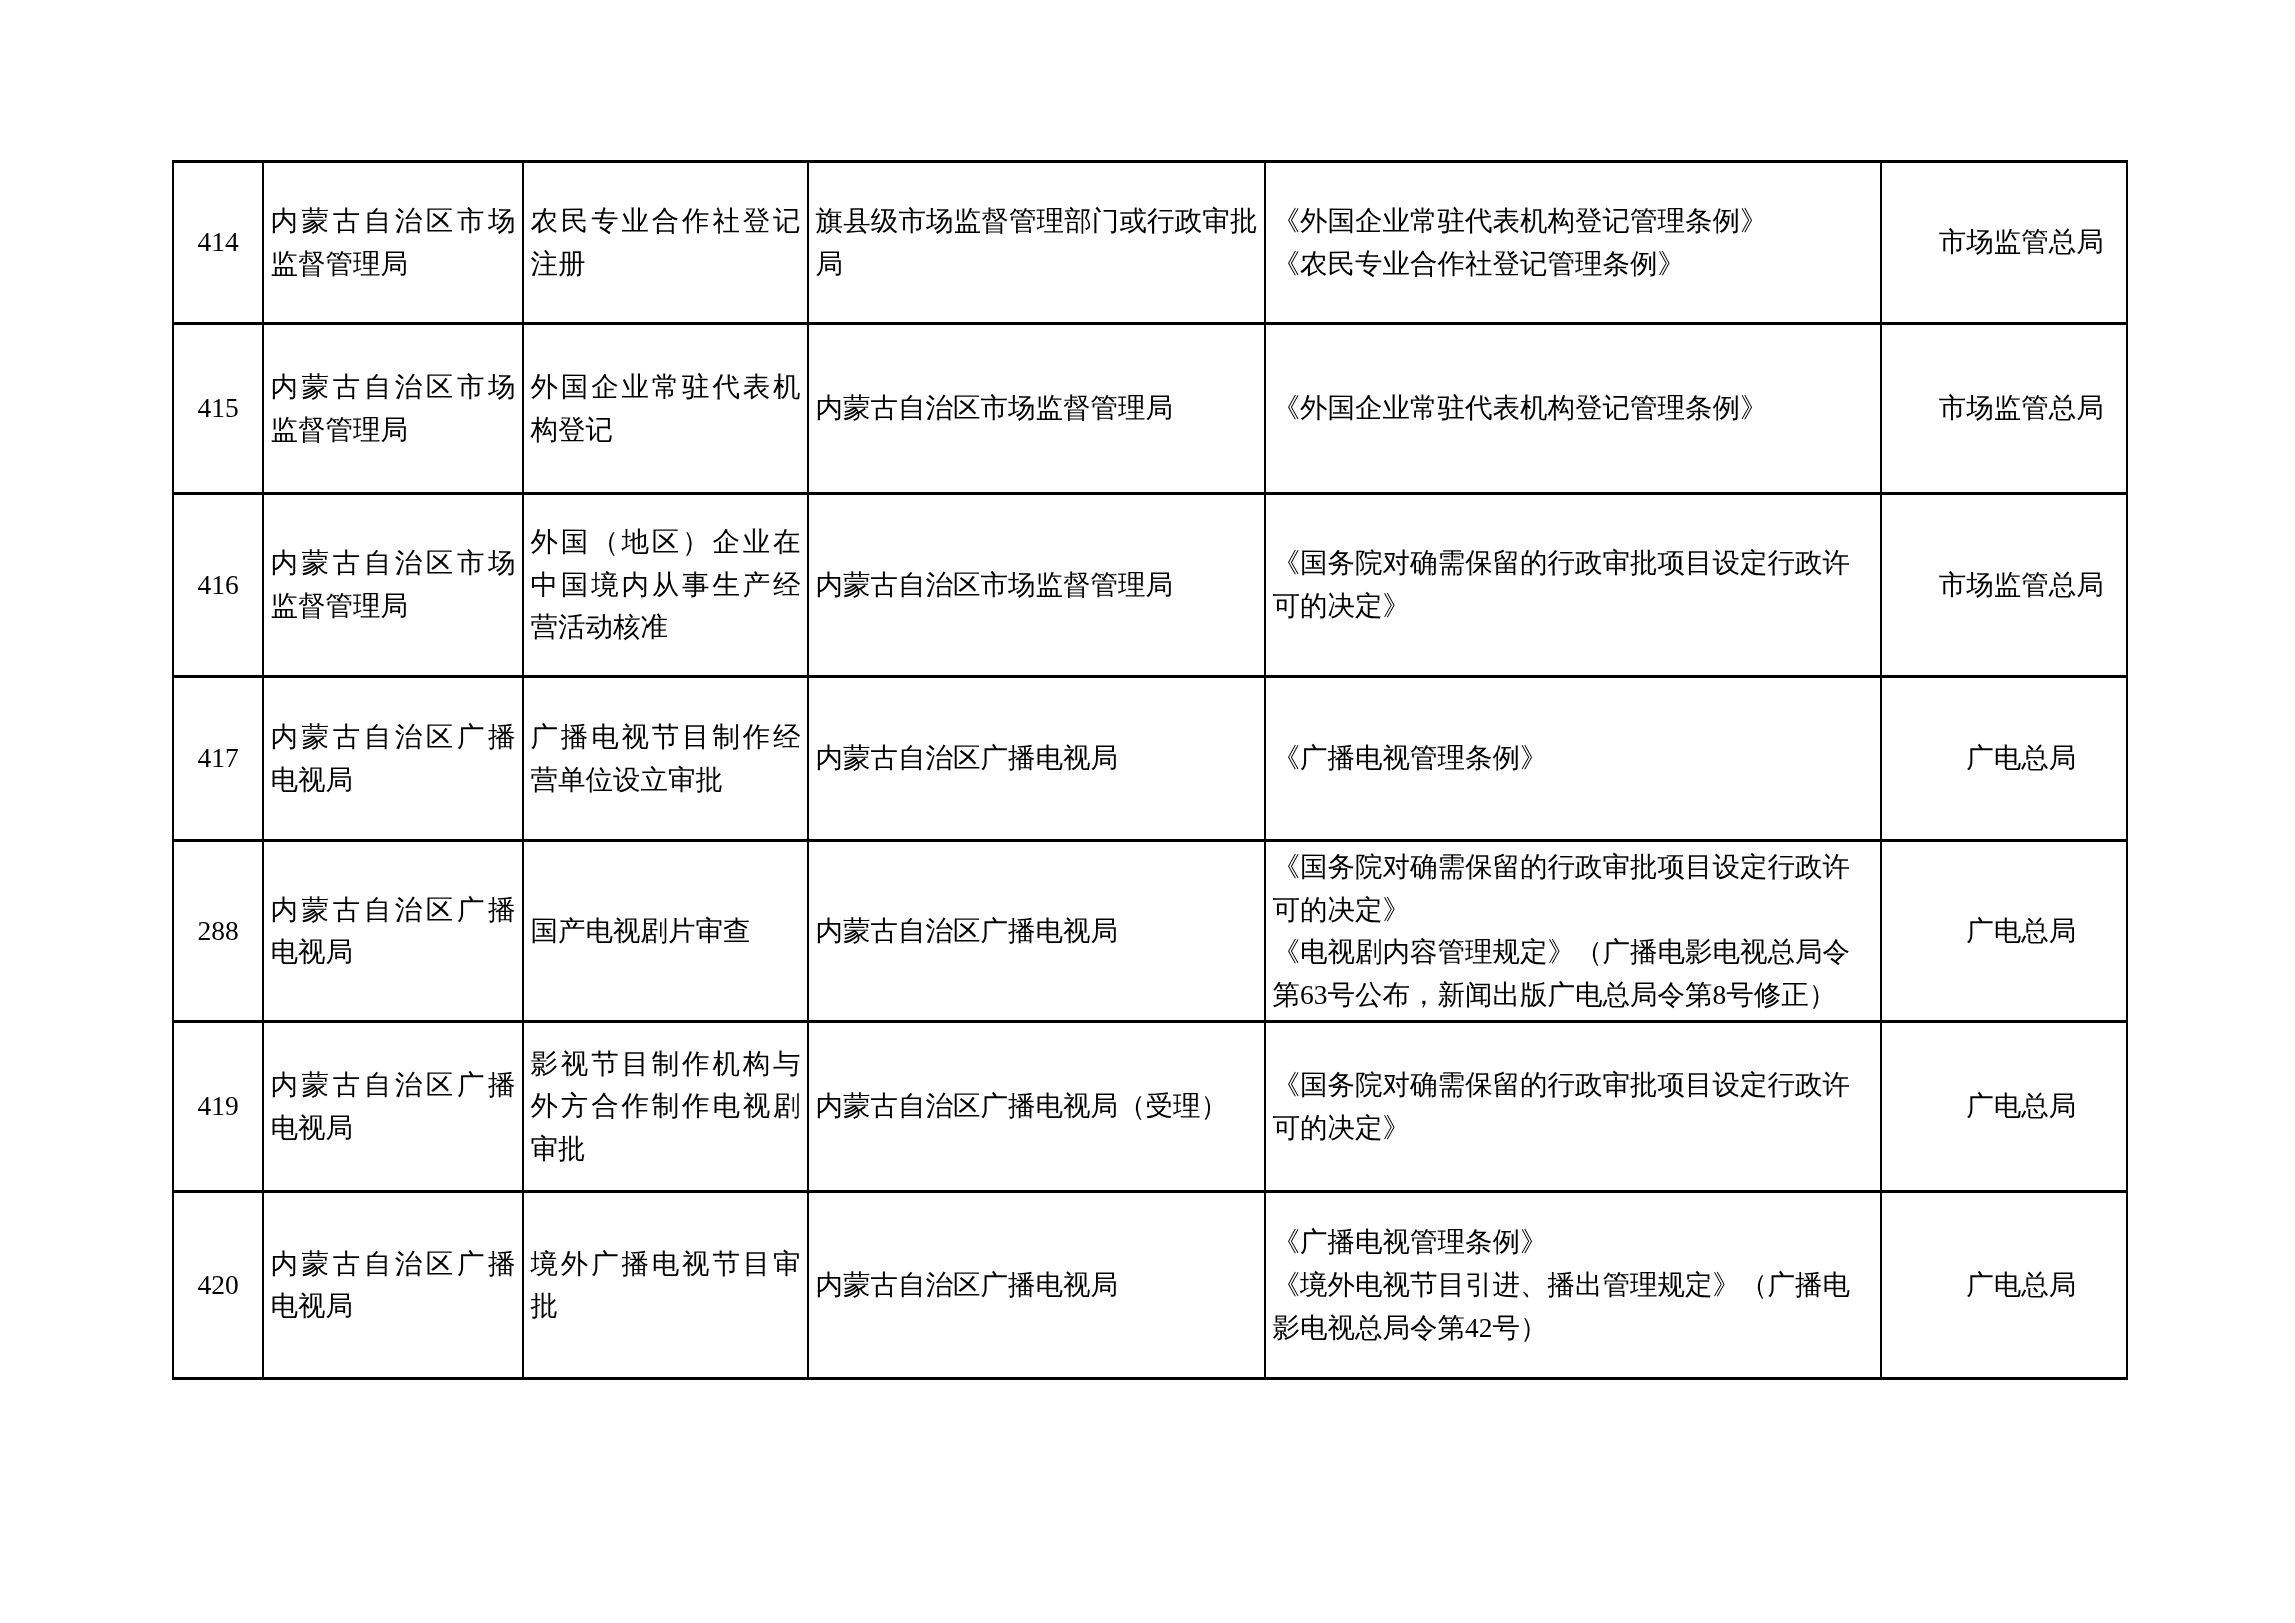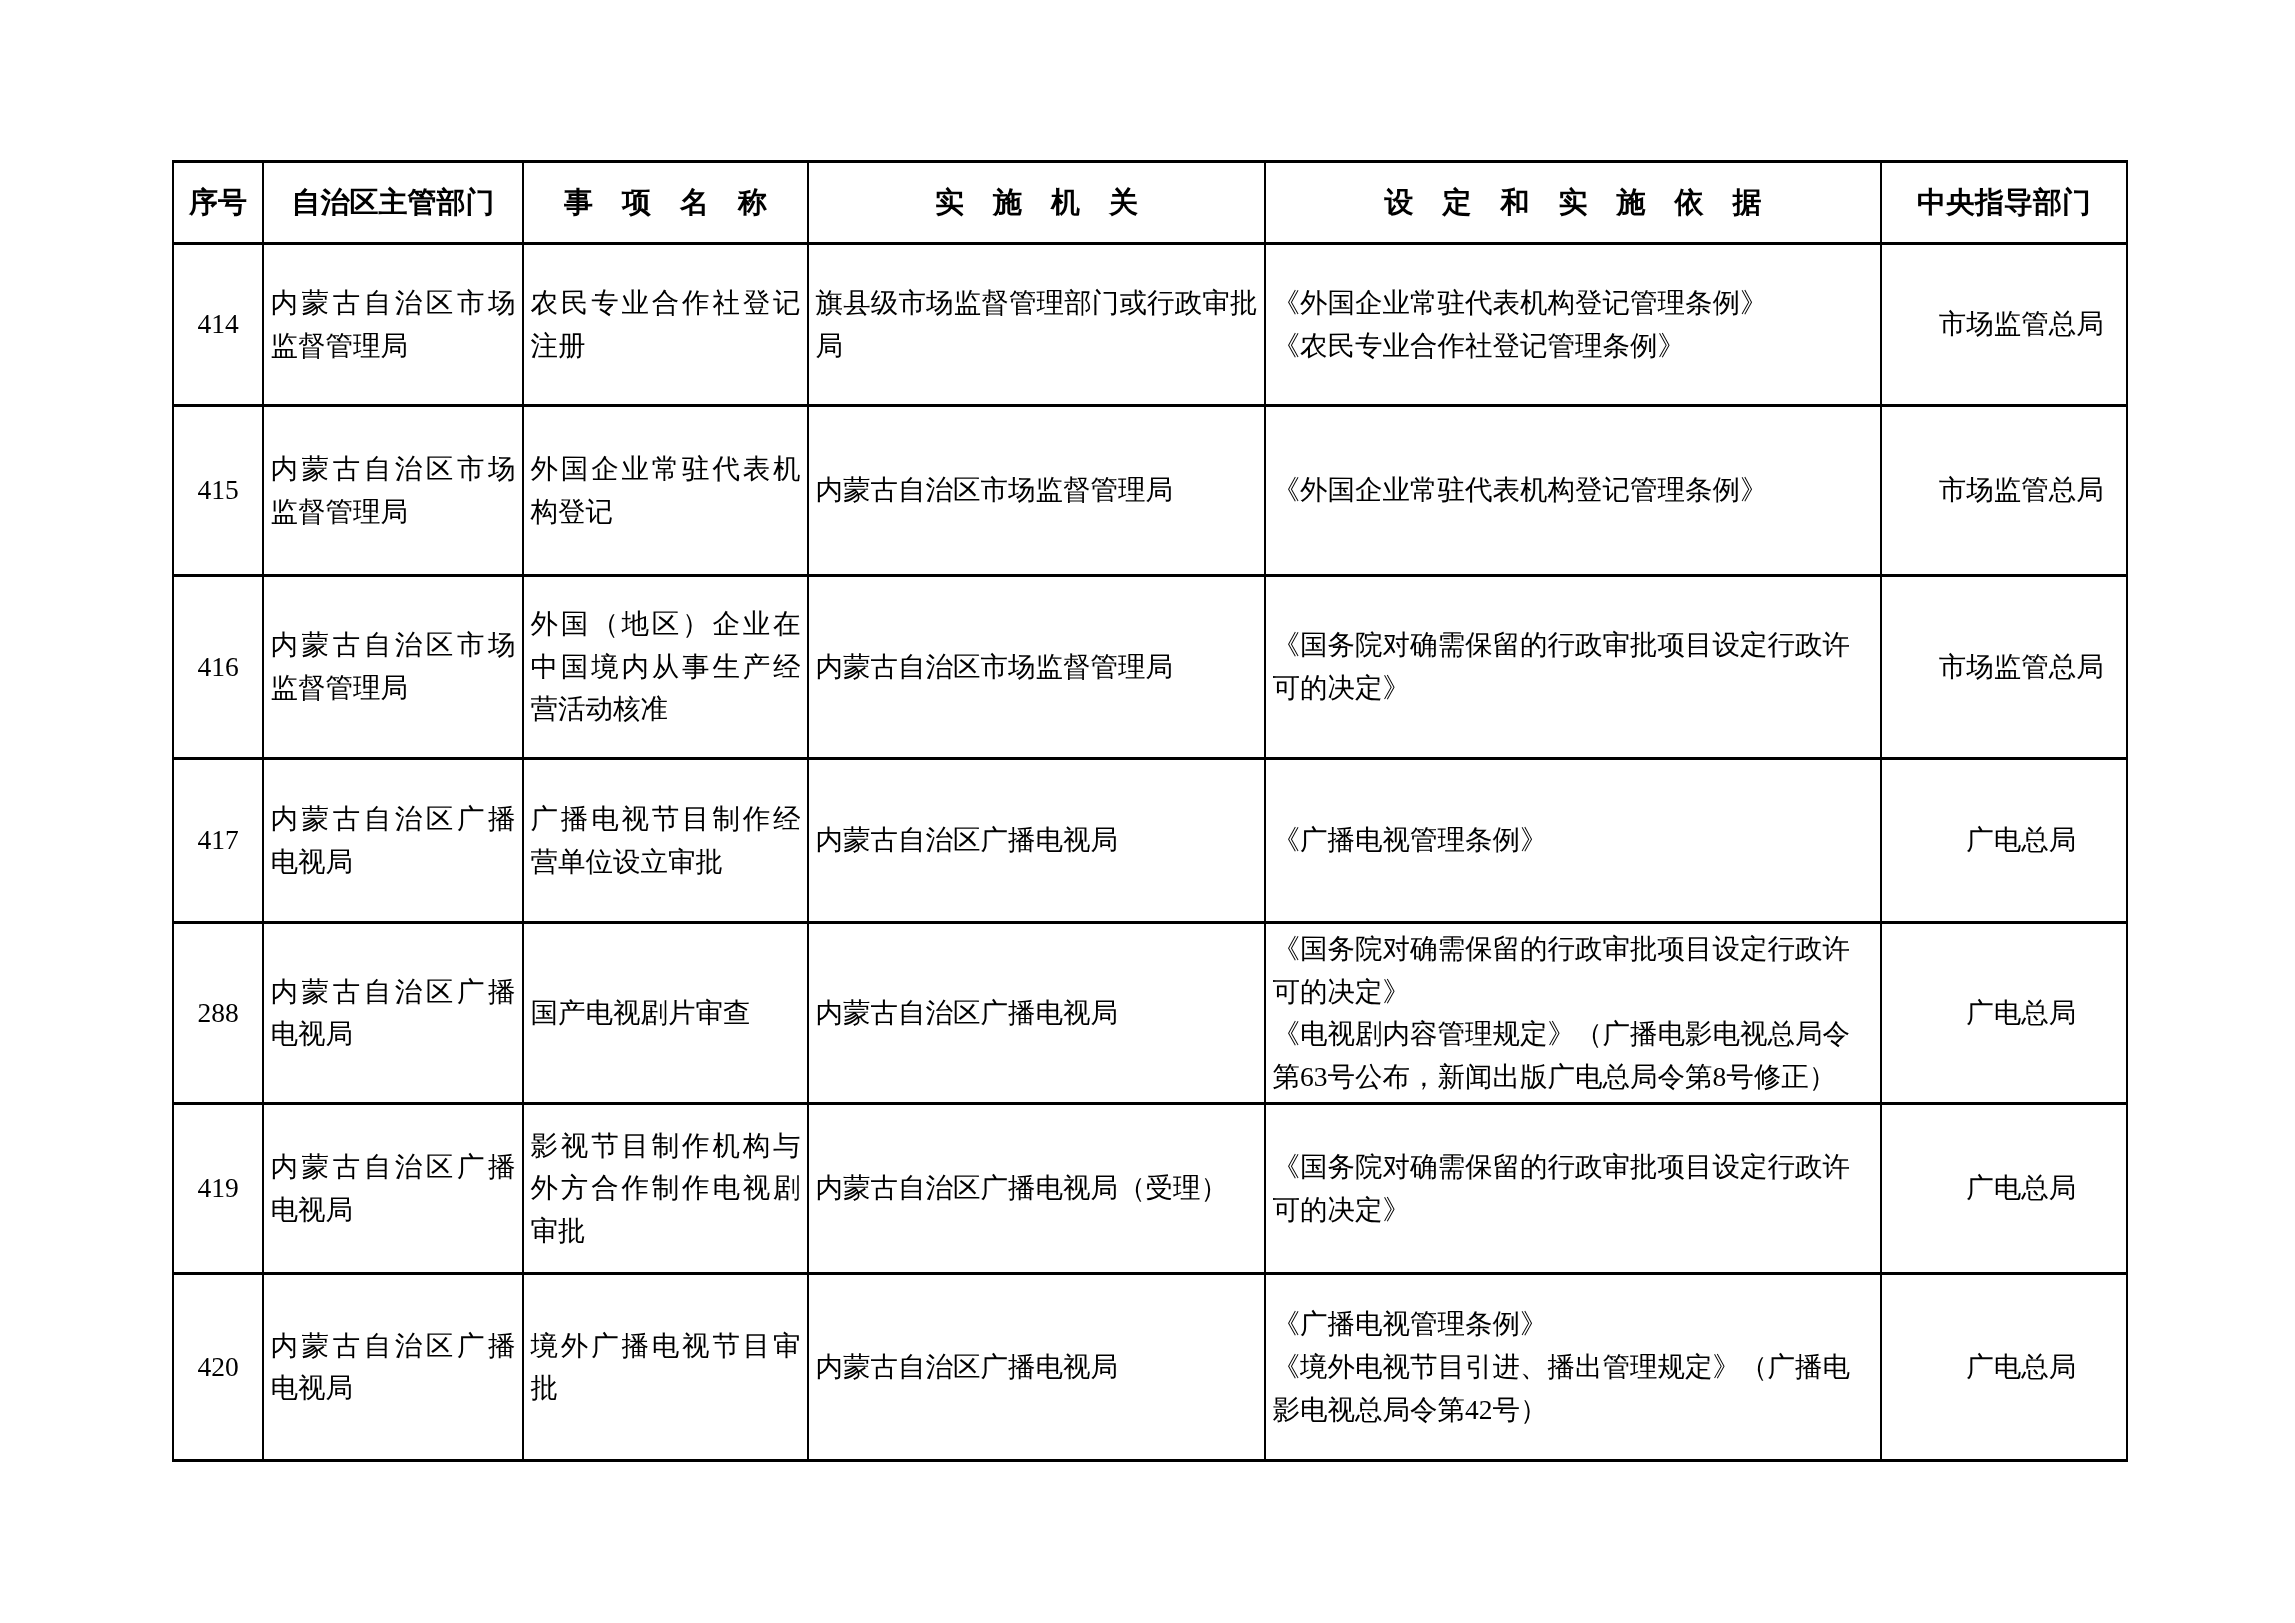--- a/index.html
+++ b/index.html
@@ -75,28 +75,20 @@
   <table class="approval-table">
     <colgroup>
       <col style="width:90px">
       <col style="width:260px">
       <col style="width:285px">
       <col style="width:457px">
       <col style="width:616px">
       <col style="width:246px">
     </colgroup>
     <tbody>
-      <tr class="header-row">
-        <th>序号</th>
-        <th>自治区主管部门</th>
-        <th>事　项　名　称</th>
-        <th>实　施　机　关</th>
-        <th>设　定　和　实　施　依　据</th>
-        <th>中央指导部门</th>
-      </tr>
 
       <tr class="row-414">
         <td class="cell-no">414</td>
         <td class="cell-dept">内蒙古自治区市场监督管理局</td>
         <td class="cell-item">农民专业合作社登记注册</td>
         <td class="cell-agency">旗县级市场监督管理部门或行政审批局</td>
         <td class="cell-basis">
           <div>《外国企业常驻代表机构登记管理条例》</div>
           <div>《农民专业合作社登记管理条例》</div>
         </td>

